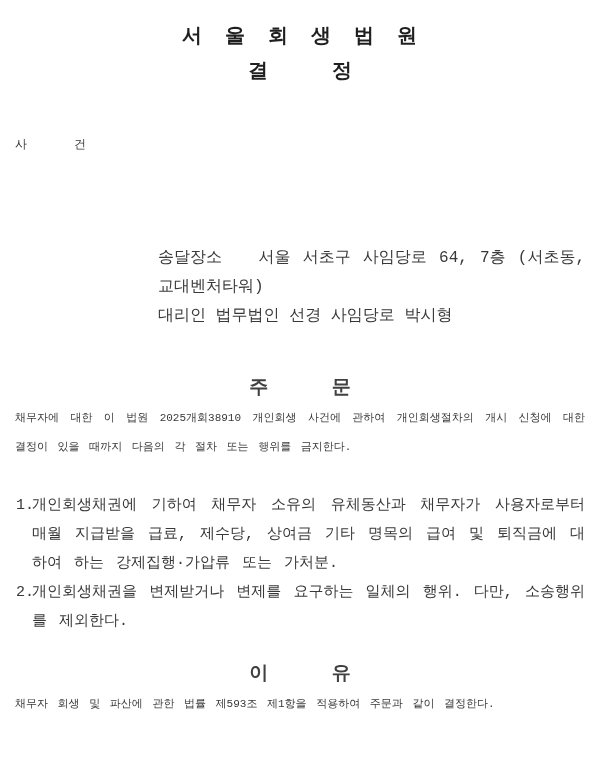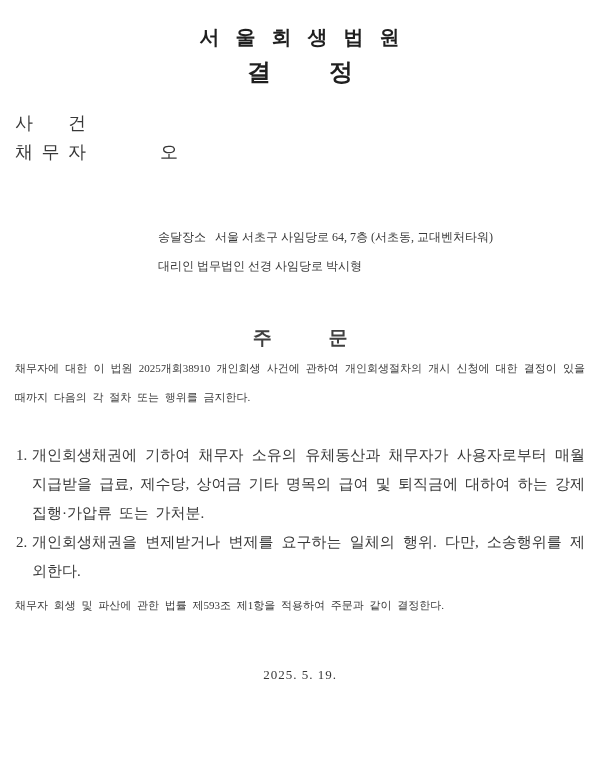--- a/index.html
+++ b/index.html
@@ -2,62 +2,62 @@
 <html><head>
 <meta charset="utf-8">
 <style>
   * { margin: 0; padding: 0; box-sizing: border-box; }
   html, body { background: #ffffff; }
   .page {
     position: relative;
     width: 600px;
     height: 750px;
     background: #ffffff;
-    font-family: Liberation Serif, serif;
+    font-family: Liberation Mono, monospace;
     color: #383838;
     overflow: hidden;
     padding: 0 15px;
   }
   .court-title {
     margin-top: 26px;
     text-align: center;
     font-size: 20px;
     line-height: 22px;
     font-weight: bold;
     color: #1f1f1f;
     word-spacing: 9px;
     letter-spacing: 1px;
   }
   .doc-title {
     margin-top: 13px;
     text-align: center;
-    font-size: 24px;
+    font-size: 20px;
     line-height: 22px;
     font-weight: bold;
     color: #1f1f1f;
     word-spacing: 52px;
   }
-  .case-table { margin-top: 26px; font-size: 18px; }
+  .case-table { margin-top: 48px; font-size: 12px; }
   .case-row { display: flex; line-height: 29px; }
   .case-label {
     display: inline-block;
     width: 71px;
     text-align: justify;
     text-align-last: justify;
     flex: 0 0 71px;
   }
   .case-value {
     margin-left: 74px;
     white-space: pre;
   }
   .service-block {
-    margin-top: 56px;
+    margin-top: 84px;
     margin-left: 143px;
     width: 427px;
-    font-size: 12px;
+    font-size: 16px;
     line-height: 29px;
   }
   .service-address {
     white-space: pre-wrap;
     text-align: justify;
   }
   .section-heading {
     text-align: center;
     font-size: 19px;
     line-height: 22px;
@@ -102,24 +102,20 @@
 <div class="page">
 
   <div class="court-title">서 울 회 생 법 원</div>
 
   <div class="doc-title">결 정</div>
 
   <div class="case-table">
     <div class="case-row">
       <span class="case-label">사 건</span>
     </div>
-    <div class="case-row">
-      <span class="case-label">채 무 자</span>
-      <span class="case-value">오</span>
-    </div>
   </div>
 
   <div class="service-block">
     <div class="service-address">송달장소   서울 서초구 사임당로 64, 7층 (서초동, 교대벤처타워)</div>
     <div class="representative-line">대리인 법무법인 선경 사임당로 박시형</div>
   </div>
 
   <div class="section-heading order-heading">주 문</div>
 
   <p class="body-para">채무자에 대한 이 법원 2025개회38910 개인회생 사건에 관하여 개인회생절차의 개시 신청에 대한 결정이 있을 때까지 다음의 각 절차 또는 행위를 금지한다.</p>
@@ -128,18 +124,19 @@
     <li class="order-item">
       <span class="item-number">1.</span>
       <span>개인회생채권에 기하여 채무자 소유의 유체동산과 채무자가 사용자로부터 매월 지급받을 급료, 제수당, 상여금 기타 명목의 급여 및 퇴직금에 대하여 하는 강제집행·가압류 또는 가처분.</span>
     </li>
     <li class="order-item">
       <span class="item-number">2.</span>
       <span>개인회생채권을 변제받거나 변제를 요구하는 일체의 행위. 다만, 소송행위를 제외한다.</span>
     </li>
   </ol>
 
+  <div class="section-heading reason-heading">이 유</div>
 
   <p class="body-para reason-para">채무자 회생 및 파산에 관한 법률 제593조 제1항을 적용하여 주문과 같이 결정한다.</p>
 
   <div class="decision-date">2025. 5. 19.</div>
 
 </div>
 
 </body></html>

